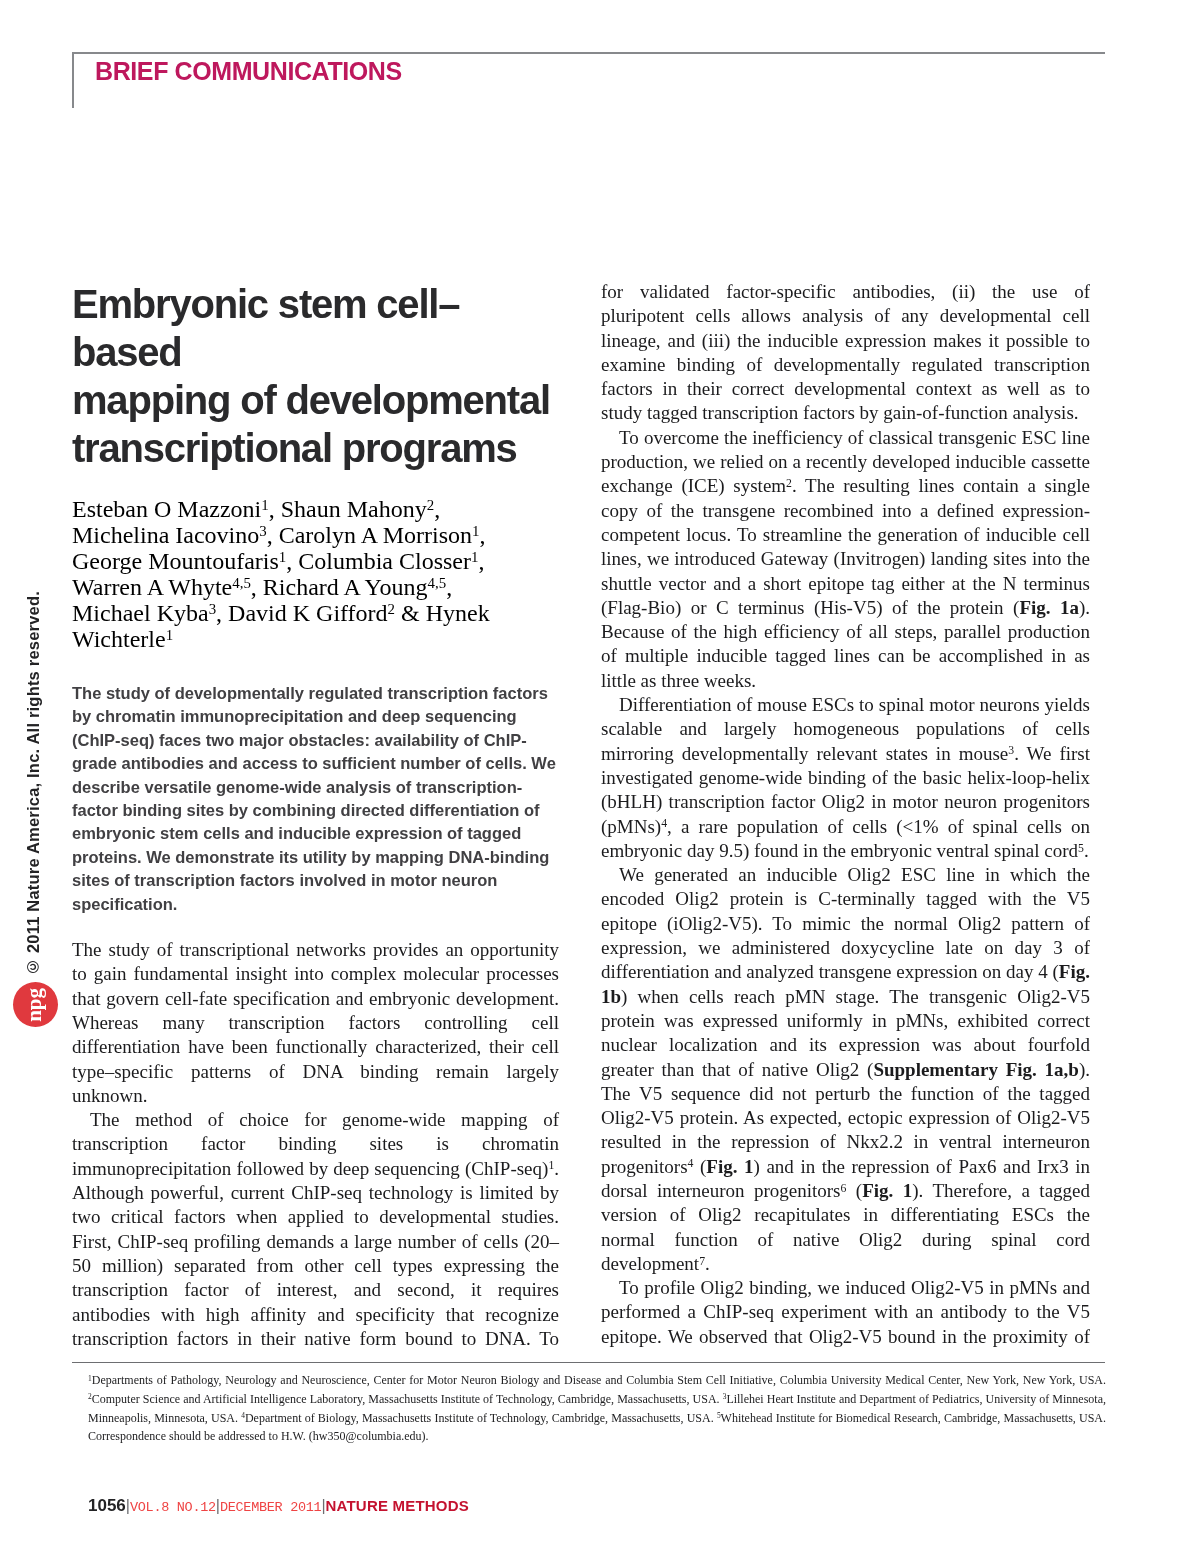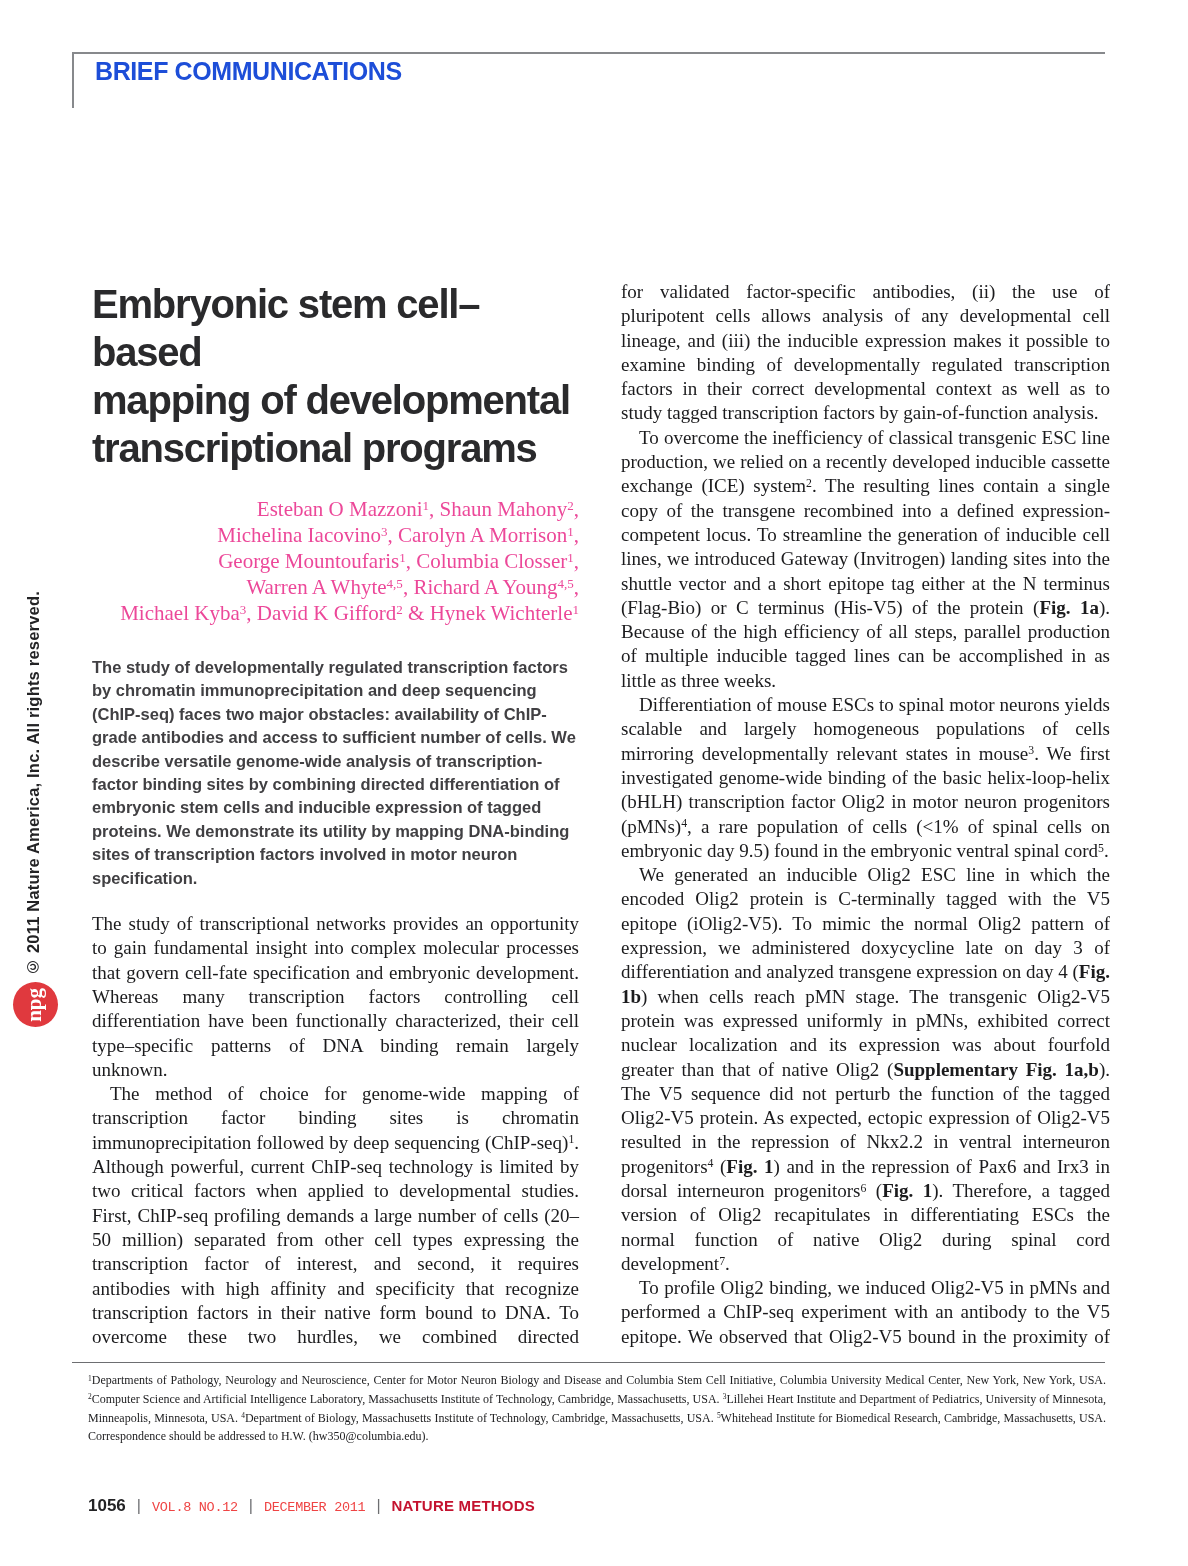--- a/index.html
+++ b/index.html
@@ -33,51 +33,50 @@
     background: #87898c;
   }
   .section-label {
     position: absolute;
     left: 95px;
     top: 57px;
     font-family: "Liberation Sans", sans-serif;
     font-weight: bold;
     font-size: 25px;
     letter-spacing: -0.4px;
-    color: #1d4ed8;
+    color: #be185d;
   }
 
   
   .columns {
     position: absolute;
-    left: 92px;
+    left: 72px;
     top: 280px;
     width: 1018px;
     height: 1068px;
     display: flex;
     gap: 42px;
     overflow: hidden;
   }
   .col-left  { width: 493px; }
   .col-right { width: 495px; }
 
   .article-title p {
     font-family: "Liberation Sans", sans-serif;
     font-weight: bold;
     font-size: 40px;
     line-height: 48px;
     letter-spacing: -1.2px;
     color: #2a2a2c;
   }
   .authors { margin-top: 24px; }
   .authors p {
-    font-size: 21px;
+    font-size: 24px;
     line-height: 26px;
-    color: #ec4899;
-    text-align: right;
+    color: #000000;
   }
   .abstract { margin-top: 30px; }
   .abstract p {
     font-family: "Liberation Sans", sans-serif;
     font-weight: bold;
     font-size: 16.5px;
     line-height: 23.4px;
     color: #414043;
     text-align: left;
   }
@@ -128,21 +127,20 @@
     font-size: 13px;
     letter-spacing: -0.3px;
     color: #232325;
   }
   .page-footer {
     position: absolute;
     left: 88px;
     top: 1496px;
     display: flex;
     align-items: baseline;
-    gap: 11px;
     justify-content: flex-end;
   }
   .page-number {
     font-family: "Liberation Sans", sans-serif;
     font-weight: bold;
     font-size: 17px;
     color: #232325;
   }
   .footer-sep {
     font-family: "Liberation Sans", sans-serif;

